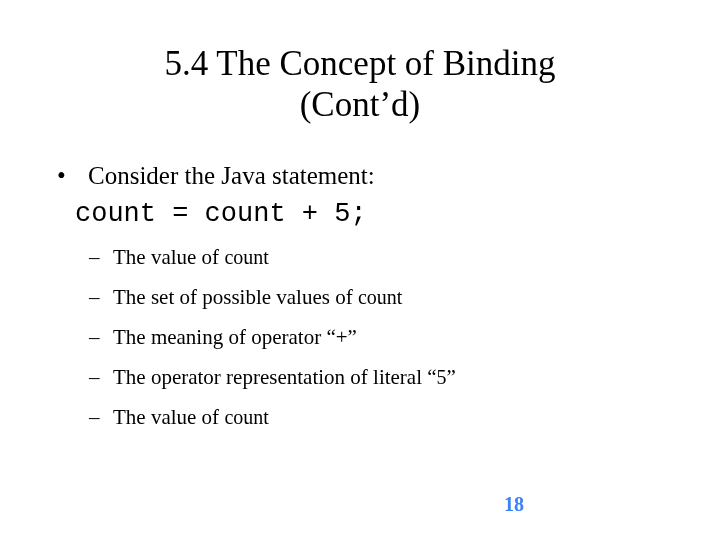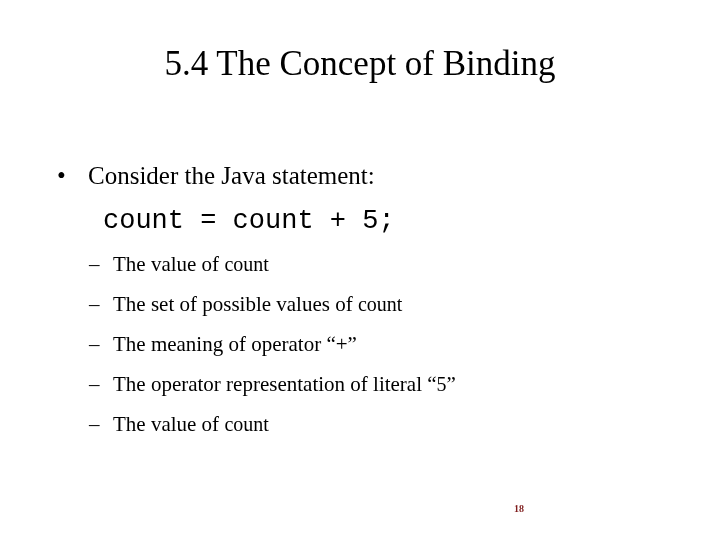--- a/index.html
+++ b/index.html
@@ -62,25 +62,25 @@
   .bullet-l1 .marker {
     position: absolute;
     left: 57px;
     top: 0px;
     font-size: 25px;
     line-height: 1.0;
   }
 
   
   .code-line {
-    padding-left: 103px;
+    padding-left: 75px;
     font-family: "Liberation Mono", "DejaVu Sans Mono", monospace;
     font-size: 27px;
     line-height: 1.0;
-    margin-top: 11px;
+    margin-top: 4px;
     white-space: pre;
   }
 
   
   .sublist {
     margin-top: 19px;
   }
   .bullet-l2 {
     position: relative;
     padding-left: 113px;
@@ -101,34 +101,35 @@
   .mono {
     font-family: Liberation Serif, serif;
     font-size: 20px;
   }
 
   
   .page-number {
     position: absolute;
     right: 56px;
     bottom: 26px;
-    font-size: 10px;
+    font-size: 20px;
     font-family: "Liberation Serif", "DejaVu Serif", serif;
     line-height: 1;
-    color: #7f1d1d;
+    color: #3b82f6;
     font-weight: bold;
   }
 </style>
 </head>
 <body>
 
 <div class="slide">
 
   <div class="slide-title">
     <span class="title-line">5.4 The Concept of Binding</span>
+    <span class="title-line">(Cont’d)</span>
   </div>
 
   <div class="body-area">
 
     <div class="bullet-l1">
       <span class="marker">•</span>
       <span>Consider the Java statement:</span>
     </div>
 
     <div class="code-line">count = count + 5;</div>

